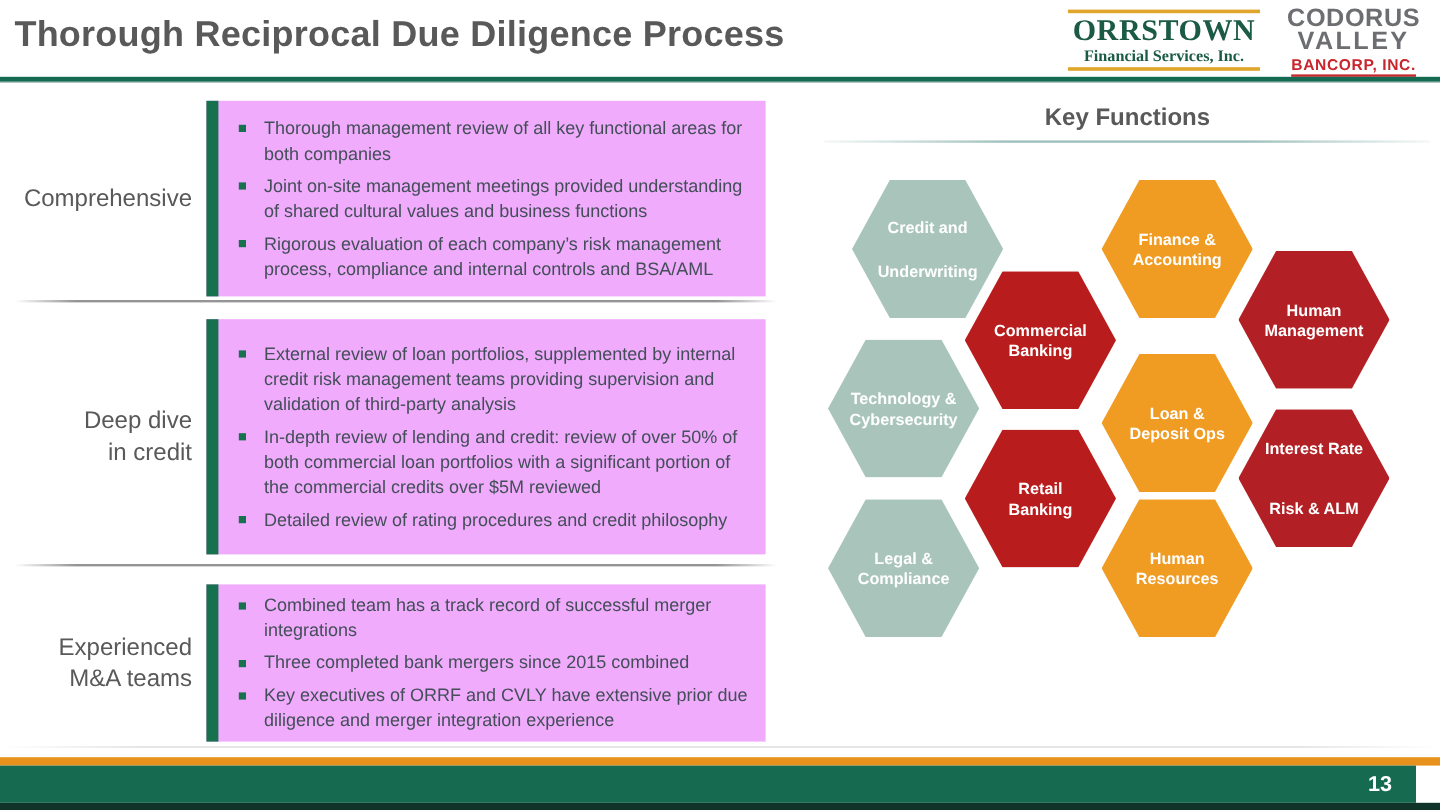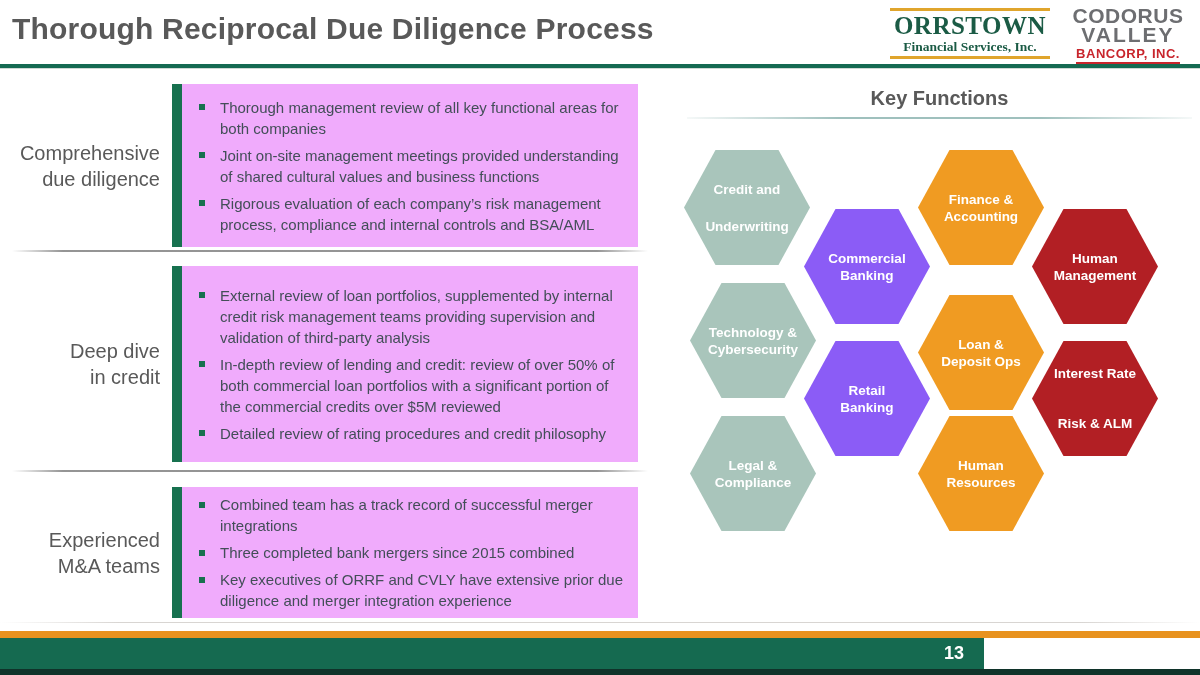--- a/index.html
+++ b/index.html
@@ -60,31 +60,31 @@
     background:linear-gradient(to right,rgba(160,192,189,.1),#9fc0bd 30%,#9fc0bd 70%,rgba(160,192,189,.1));
   }
   .hex{
     position:absolute;width:126px;height:115px;
     clip-path:polygon(25% 0%,75% 0%,100% 50%,75% 100%,25% 100%,0% 50%);
     display:flex;flex-direction:column;align-items:center;justify-content:center;
     color:#ffffff;font-weight:bold;font-size:13.5px;line-height:17px;text-align:center;
   }
   .hex span{display:block;}
   .hex.sage{background:#a9c5bb;}
-  .hex.green{background:#8b5cf6;}
+  .hex.green{background:#b91c1c;margin-top:17px;}
   .hex.orange{background:#f09b22;}
   .hex.red{background:#b21f24;}
   
   .footer-sep{
     position:absolute;left:0;top:622px;width:1200px;height:1px;
     background:linear-gradient(to right,rgba(180,180,180,0),rgba(190,185,180,.6) 10%,rgba(190,185,180,.6) 90%,rgba(180,180,180,0));
   }
   .footer-orange{position:absolute;left:0;top:631px;width:1200px;height:7px;background:#e8921e;}
   .footer-green{
-    position:absolute;left:0;top:638px;width:984px;height:31px;background:#156a50;
+    position:absolute;left:0;top:638px;width:1180px;height:31px;background:#156a50;
     display:flex;align-items:center;justify-content:flex-end;
   }
   .page-num{color:#ffffff;font-size:18px;font-weight:bold;padding-right:20px;}
   .footer-dark{position:absolute;left:0;top:669px;width:1200px;height:6px;background:#10332a;}
 </style>
 </head>
 <body>
 
 <div class="slide">
 
@@ -100,21 +100,20 @@
       <div class="cod-1">CODORUS</div>
       <div class="cod-2">VALLEY</div>
       <div class="cod-3">BANCORP, INC.</div>
     </div>
   </div>
   <div class="header-rule"></div>
 
   <section class="ds" style="top:84px;height:163px;">
     <div class="ds-label">
       <span>Comprehensive</span>
-      <span>due diligence</span>
     </div>
     <div class="ds-box">
       <ul>
         <li>Thorough management review of all key functional areas for both companies</li>
         <li>Joint on-site management meetings provided understanding of shared cultural values and business functions</li>
         <li>Rigorous evaluation of each company’s risk management process, compliance and internal controls and BSA/AML</li>
       </ul>
     </div>
   </section>
   <div class="sep" style="top:250px;"></div>
@@ -144,21 +143,21 @@
         <li>Combined team has a track record of successful merger integrations</li>
         <li>Three completed bank mergers since 2015 combined</li>
         <li>Key executives of ORRF and CVLY have extensive prior due diligence and merger integration experience</li>
       </ul>
     </div>
   </section>
 
   <div class="kf-title">Key Functions</div>
   <div class="kf-rule"></div>
 
-  <div class="hex sage" style="left:684px;top:150px;gap:20px;">
+  <div class="hex sage" style="left:710px;top:150px;gap:20px;">
     <span>Credit and</span>
     <span>Underwriting</span>
   </div>
   <div class="hex orange" style="left:918px;top:150px;">
     <span>Finance &amp;</span>
     <span>Accounting</span>
   </div>
   <div class="hex green" style="left:804px;top:209px;">
     <span>Commercial</span>
     <span>Banking</span>

